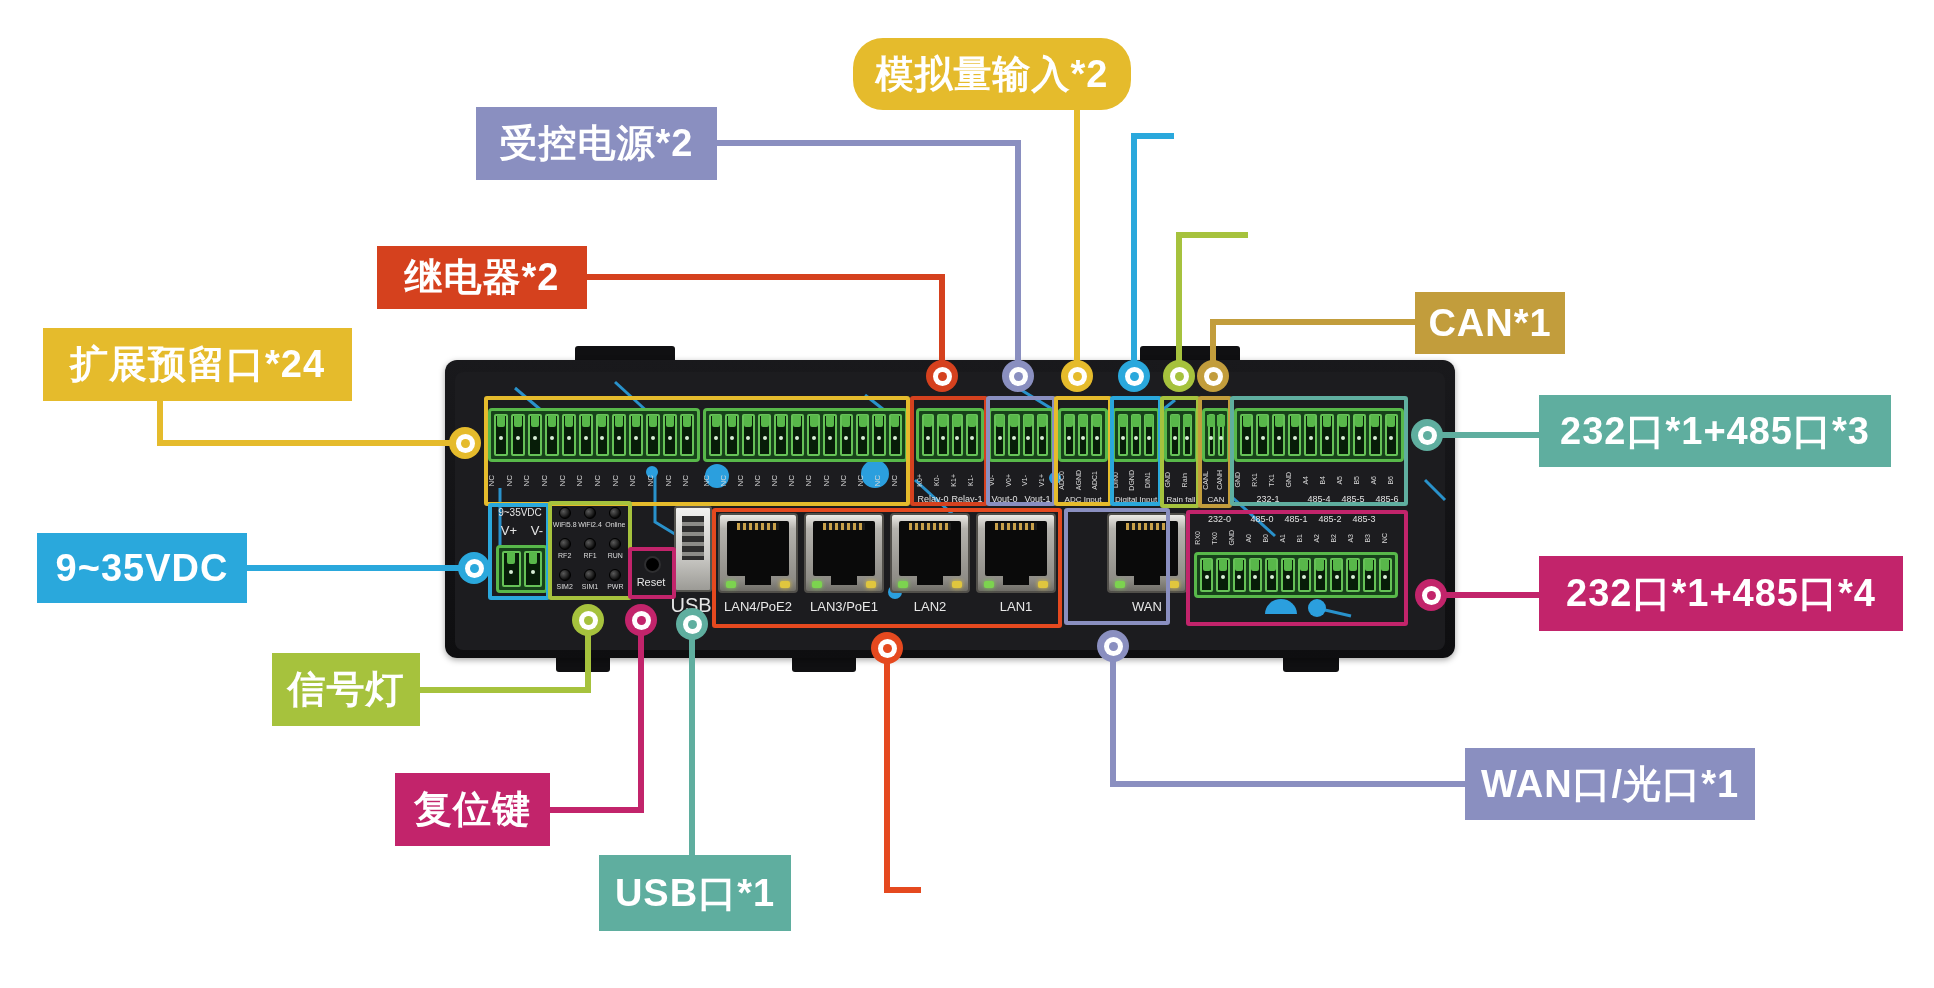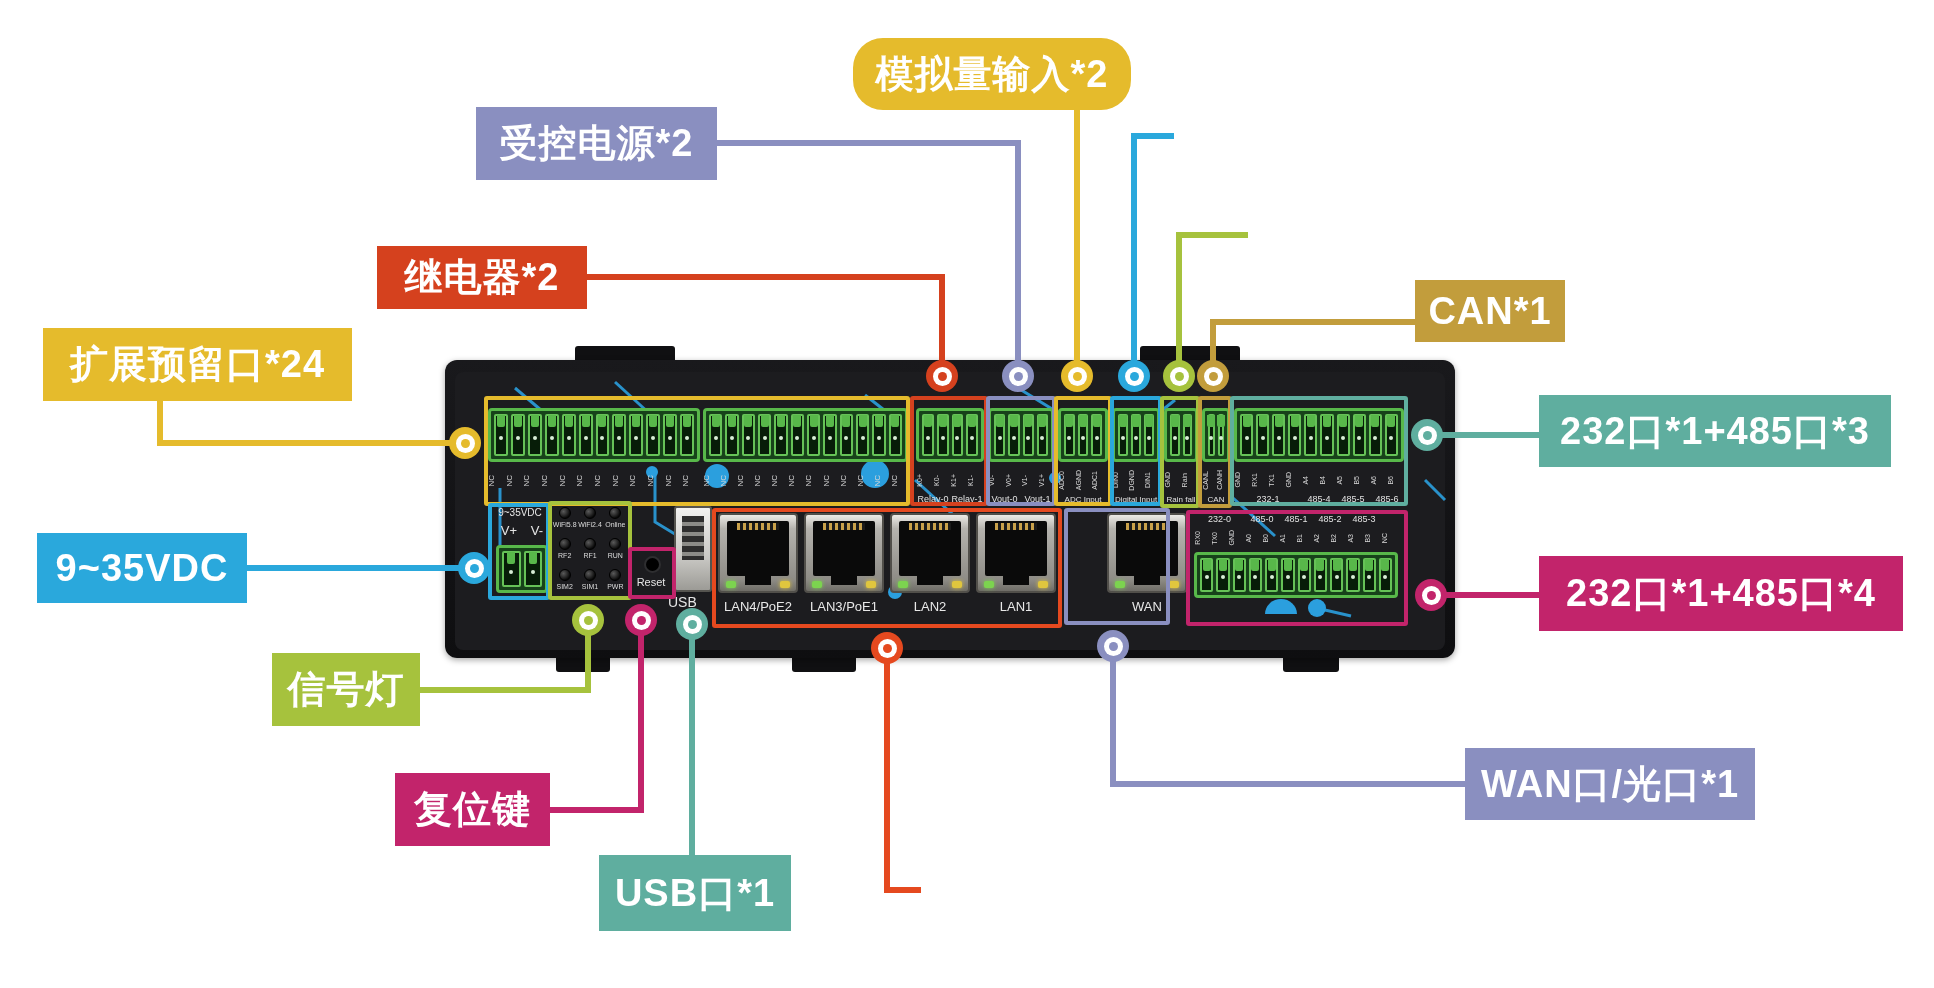--- a/index.html
+++ b/index.html
@@ -17,21 +17,21 @@
   .cdot{position:absolute;width:32px;height:32px;border-radius:50%;z-index:7;
         display:grid;place-items:center;background:var(--c);transform:translate(-50%,-50%);}
   .cdot::before,.cdot::after{content:"";grid-area:1/1;border-radius:50%;}
   .cdot::before{width:19px;height:19px;background:#fff;}
   .cdot::after{width:9px;height:9px;background:var(--c);}
   
   #co-analog{left:853px;top:38px;width:278px;height:72px;background:var(--yellow);border-radius:30px;}
   #co-ctrl{left:476px;top:107px;width:241px;height:73px;background:var(--purple);}
   #co-digital{left:1174px;top:98px;width:290px;height:76px;background:var(--blue);}
   #co-rain{left:1248px;top:202px;width:155px;height:66px;background:var(--lime);}
-  #co-can{left:1415px;top:280px;width:150px;height:62px;background:var(--gold);}
+  #co-can{left:1415px;top:292px;width:150px;height:62px;background:var(--gold);}
   #co-relay{left:377px;top:246px;width:210px;height:63px;background:var(--red);}
   #co-exp{left:43px;top:328px;width:309px;height:73px;background:var(--yellow);text-align:center;}
   #co-ser3{left:1539px;top:395px;width:352px;height:72px;background:var(--teal);}
   #co-vdc{left:37px;top:533px;width:210px;height:70px;background:var(--blue);}
   #co-ser4{left:1539px;top:556px;width:364px;height:75px;background:var(--magenta);}
   #co-signal{left:272px;top:653px;width:148px;height:73px;background:var(--lime);}
   #co-wan{left:1465px;top:748px;width:290px;height:72px;background:var(--purple);}
   #co-reset{left:395px;top:773px;width:155px;height:73px;background:var(--magenta);}
   #co-usb{left:599px;top:855px;width:192px;height:76px;background:var(--teal);}
   #co-lan{left:921px;top:852px;width:519px;height:76px;background:var(--orange);}
@@ -412,21 +412,21 @@
       <div class="ledcell">
       <span class="leddot"></span>
       <span class="ledlabel">PWR</span>
     </div>
     </div>
 
   <div class="reset-hole"></div>
   <div class="ontext" style="left:624px;top:576px;width:54px;font-size:11px;text-align:center;">Reset</div>
 
   <div class="usb-port"></div>
-  <div class="ontext" style="left:668px;top:594px;width:46px;font-size:14px;">USB</div>
+  <div class="ontext" style="left:668px;top:594px;width:46px;font-size:20px;text-align:center;">USB</div>
 
   <div class="lan-row" style="left:718px;top:513px;">
       <div class="port">
       <div class="rj45">
         <i class="cav"></i>
         <i class="led-g"></i>
         <i class="led-y"></i>
       </div>
       <div class="portlabel">LAN4/PoE2</div>
     </div>

